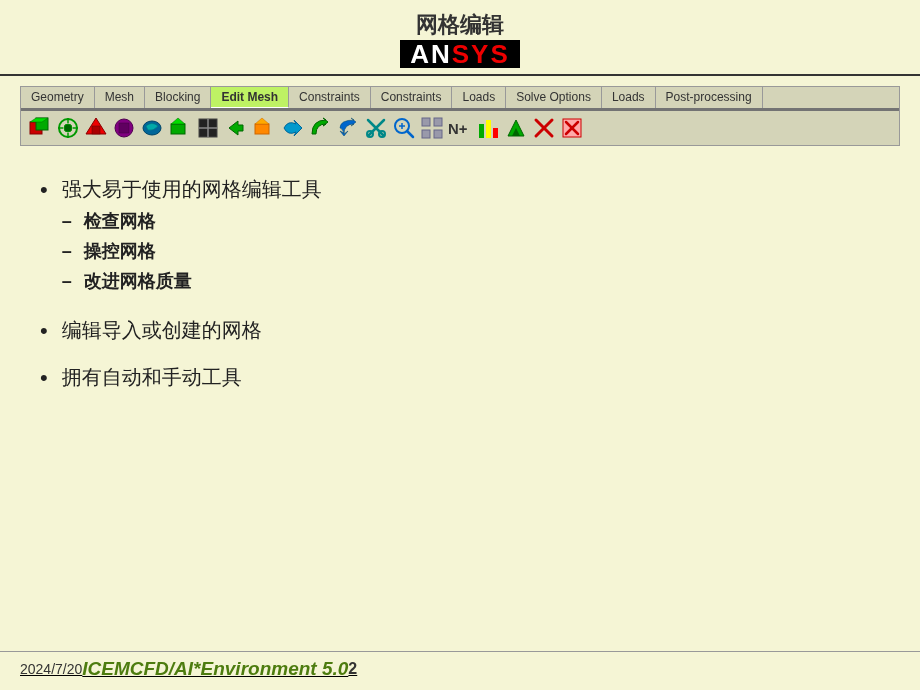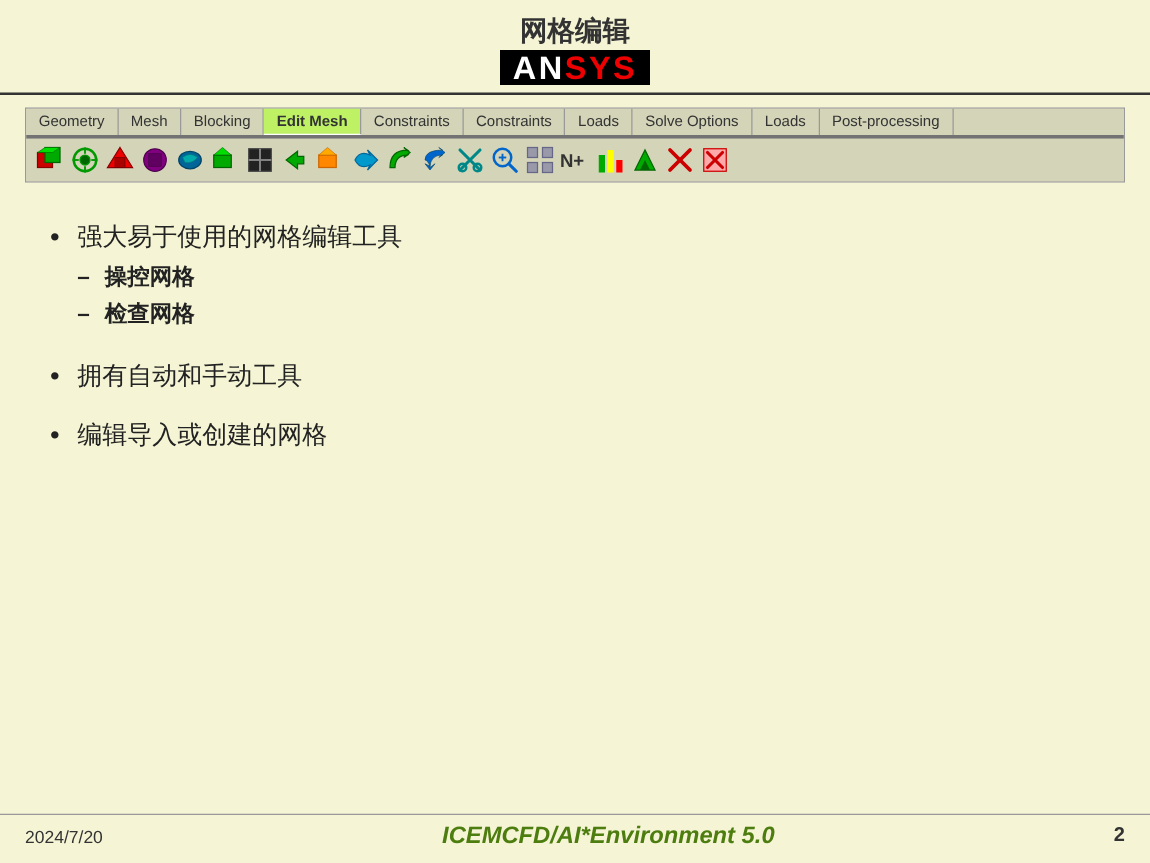--- a/index.html
+++ b/index.html
@@ -158,25 +158,26 @@
       font-size: 18px;
     }
 
     
     .footer {
       position: absolute;
       bottom: 10px;
       left: 0;
       right: 0;
       display: flex;
-      justify-content: space-between;
+      justify-content: flex-start;
       align-items: center;
       padding: 0 20px;
       border-top: 1px solid #999;
       padding-top: 6px;
+      text-decoration: underline;
     }
 
     .footer-date {
       font-size: 14px;
       color: #333;
     }
 
     .footer-title {
       font-size: 19px;
       font-weight: bold;
@@ -369,33 +370,36 @@
   </div>
 </div>
 
 <div class="content">
   <ul class="bullet-list">
     <li>
       <div>
         <span>强大易于使用的网格编辑工具</span>
         <ul class="sub-list">
           <li>
+              <span>检查网格</span>
+            </li>
+          <li>
               <span>操控网格</span>
             </li>
           <li>
-              <span>检查网格</span>
+              <span>改进网格质量</span>
             </li>
         </ul>
       </div>
     </li>
     <li>
-      <span>拥有自动和手动工具</span>
+      <span>编辑导入或创建的网格</span>
     </li>
     <li>
-      <span>编辑导入或创建的网格</span>
+      <span>拥有自动和手动工具</span>
     </li>
   </ul>
 </div>
 
 <div class="footer">
   <span class="footer-date">2024/7/20</span>
   <span class="footer-title">ICEMCFD/AI*Environment 5.0</span>
   <span class="footer-page">2</span>
 </div>
 

